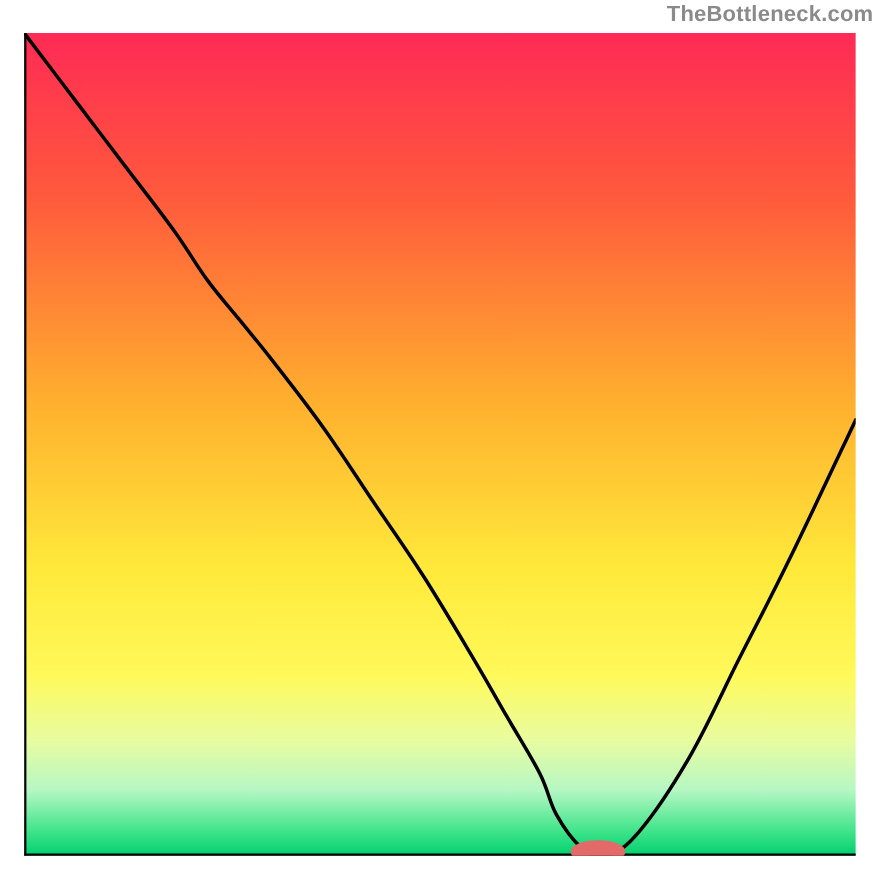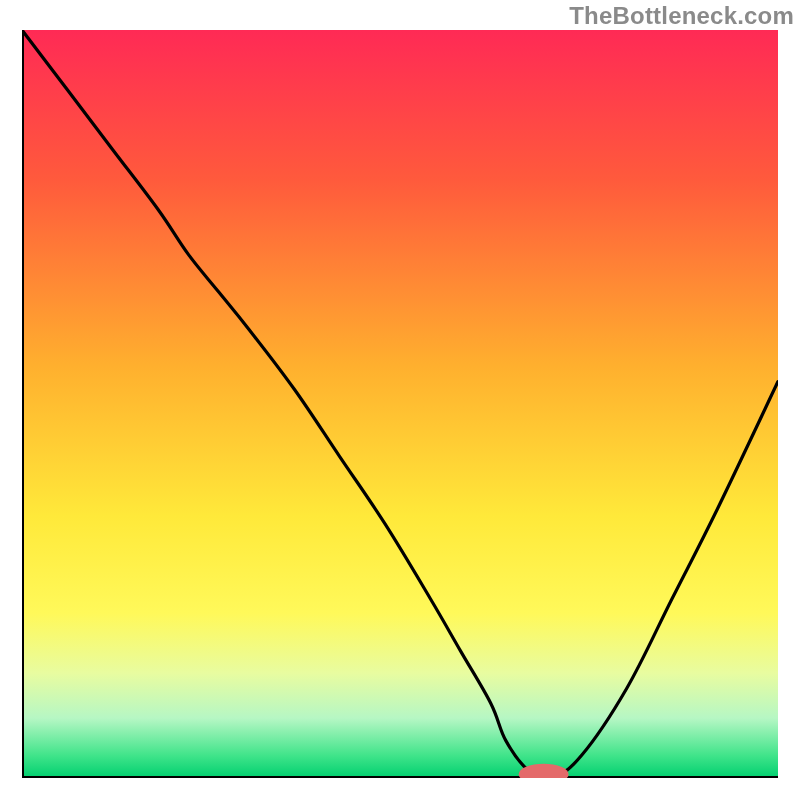--- a/index.html
+++ b/index.html
@@ -13,21 +13,21 @@
   .canvas {
     position: relative;
     width: 800px;
     height: 800px;
   }
   .watermark {
     position: absolute;
     top: 2px;
     right: 6px;
     font-family: Arial, Helvetica, sans-serif;
-    font-size: 24px;
+    font-size: 20px;
     font-weight: bold;
     color: #8a8a8a;
     letter-spacing: 0.2px;
     user-select: none;
   }
   .plot-area {
     position: absolute;
     left: 22px;
     top: 30px;
     width: 756px;

